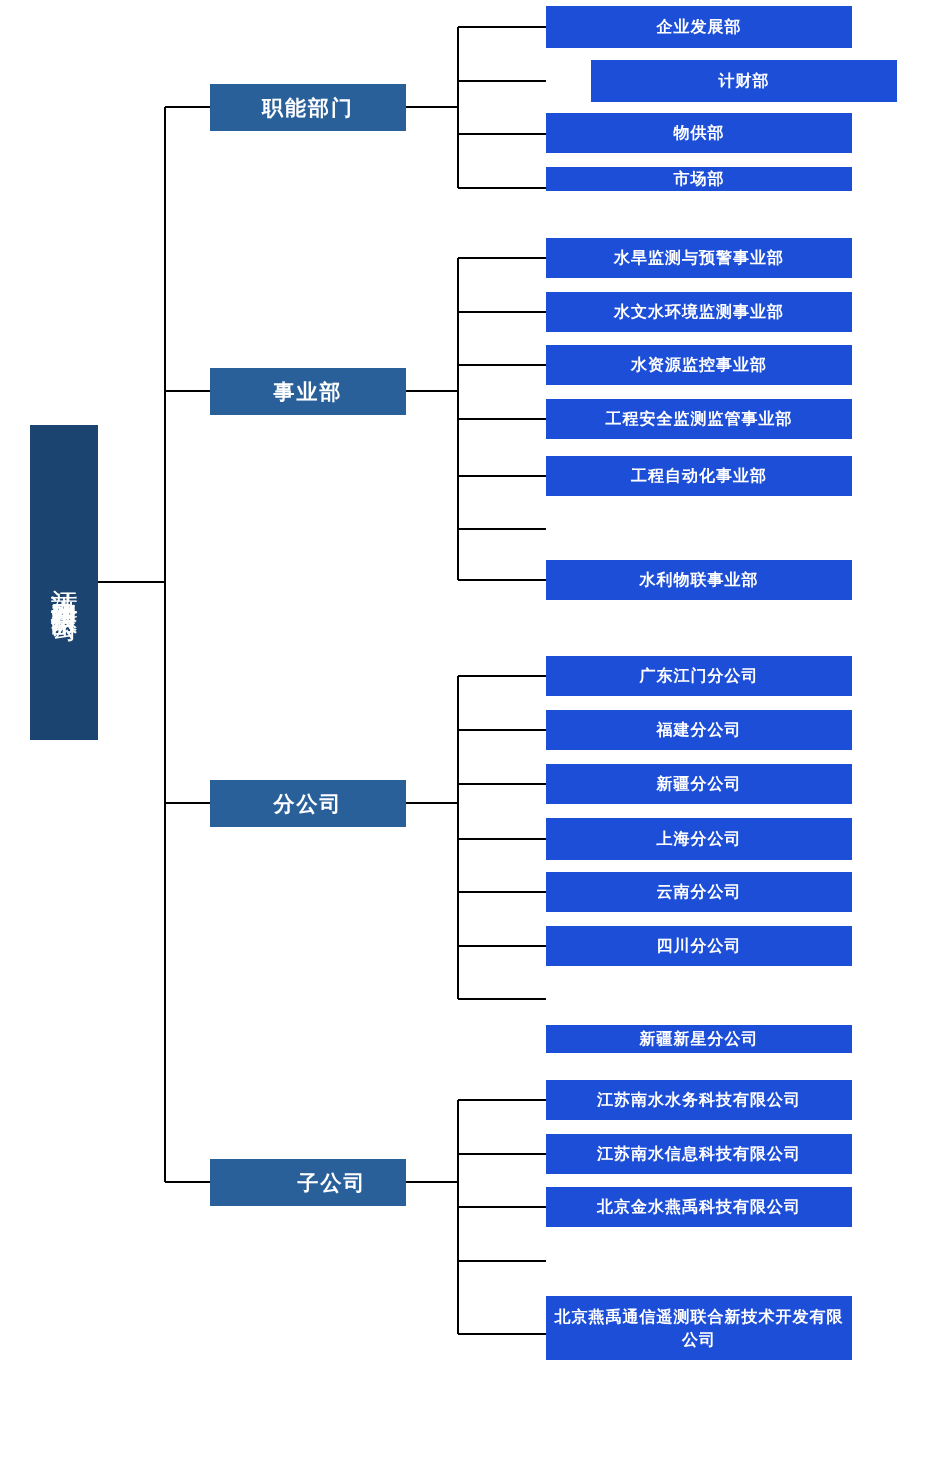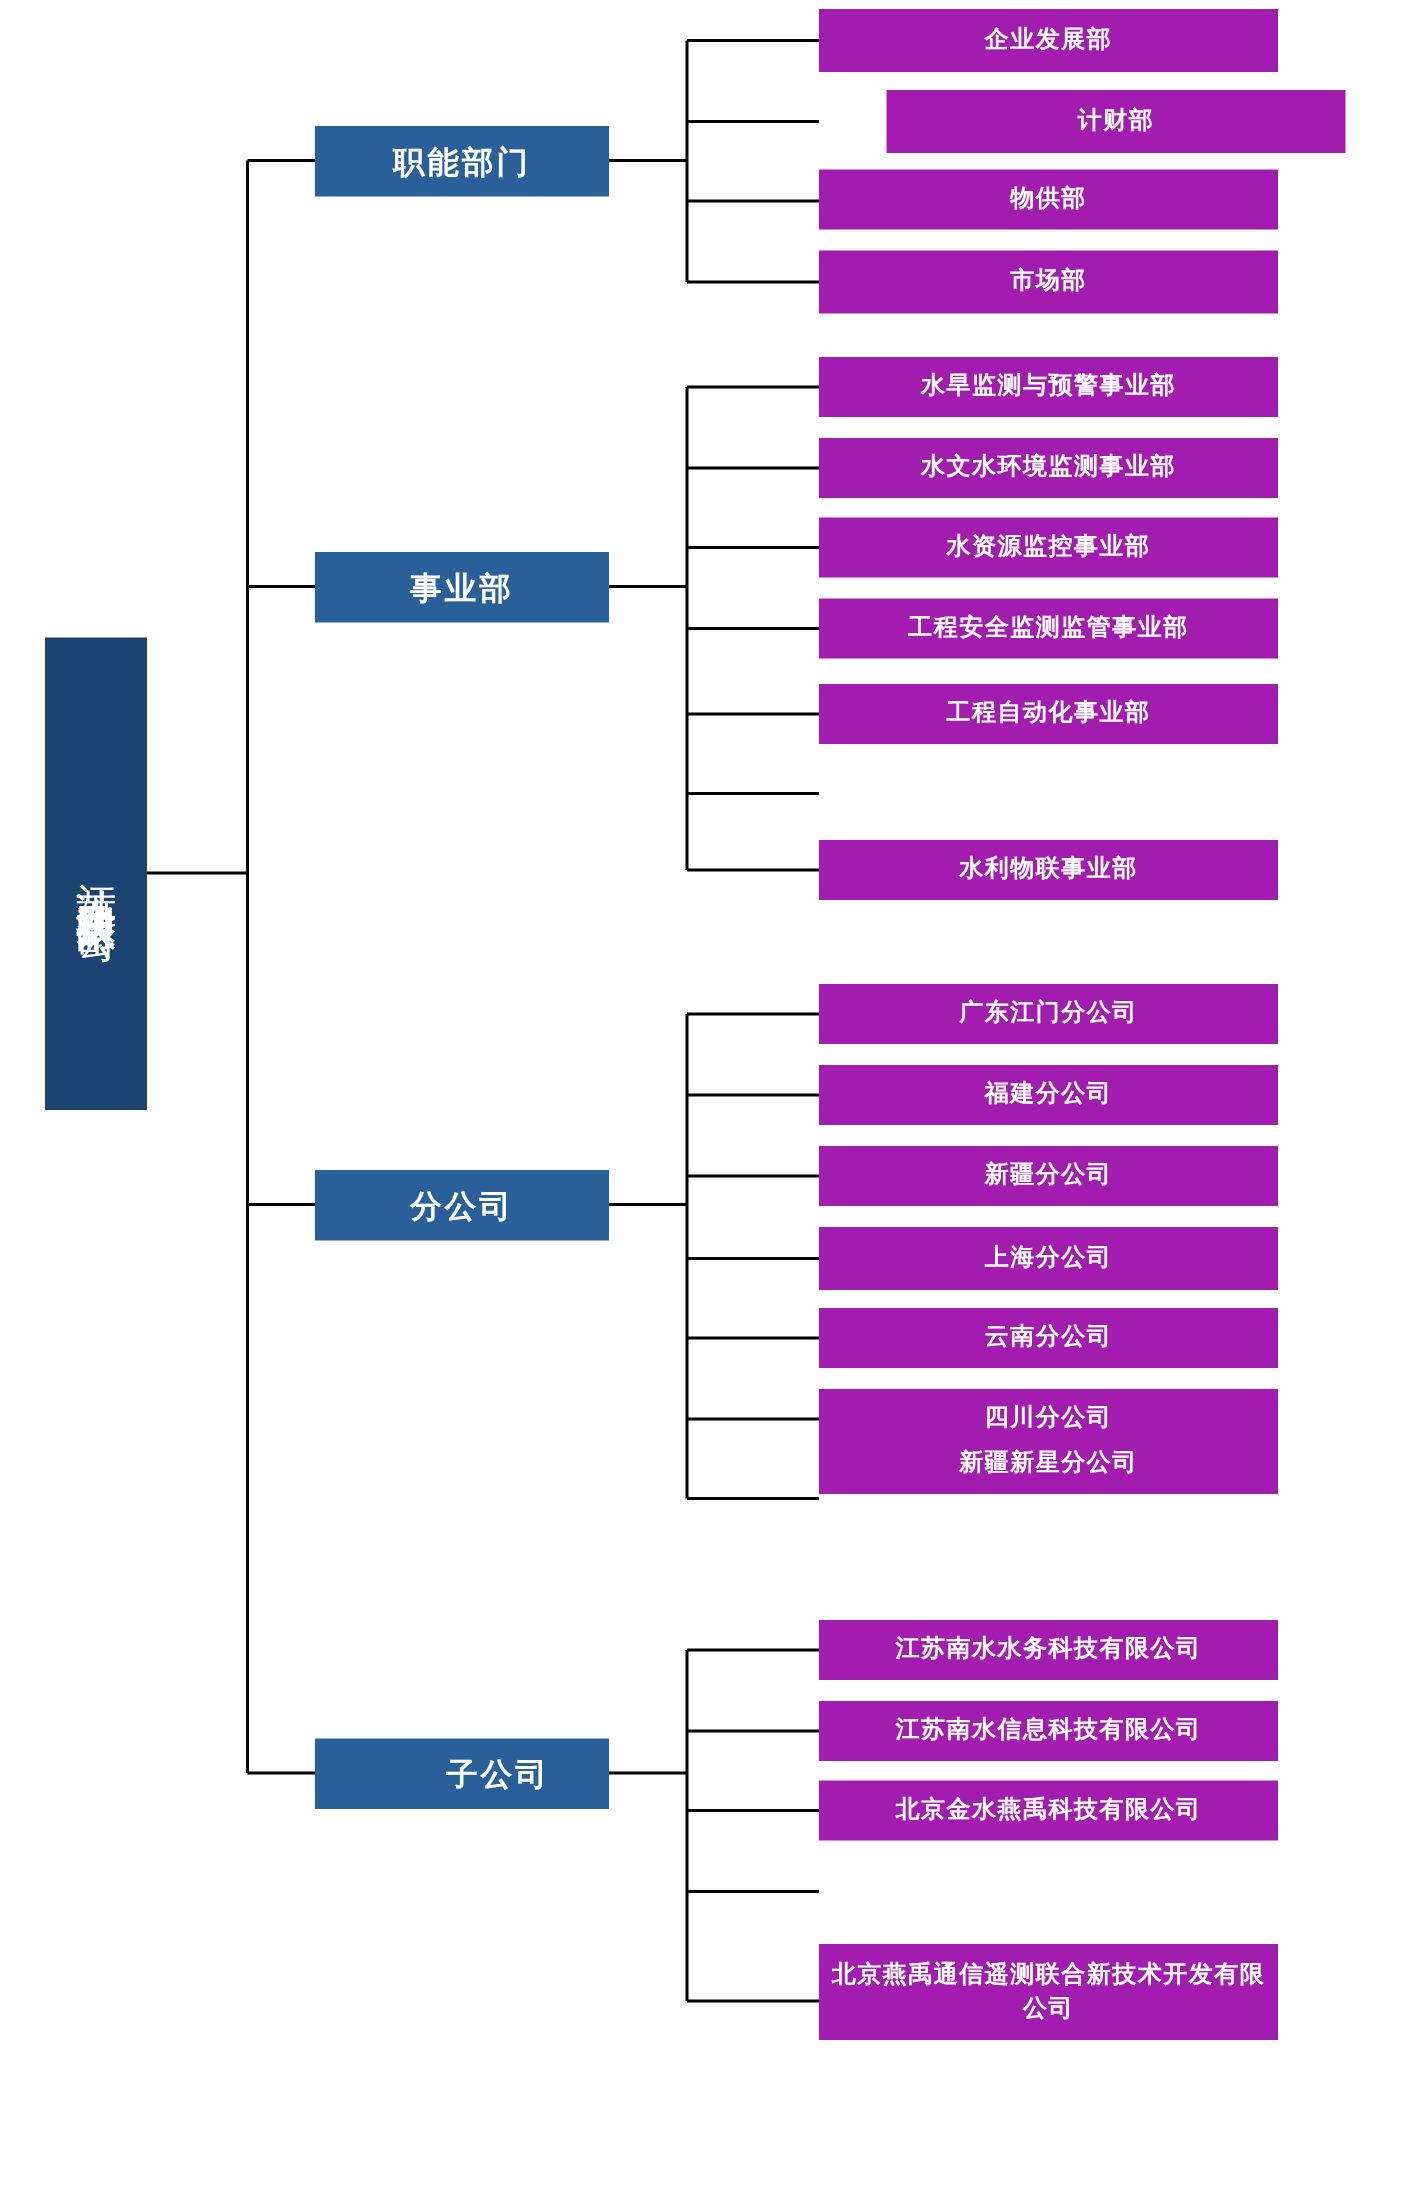--- a/index.html
+++ b/index.html
@@ -70,21 +70,21 @@
     font-weight: bold;
     letter-spacing: 2px;
     box-sizing: border-box;
   }
 
   
   .leaf-box {
     position: absolute;
     left: 546px;
     width: 306px;
-    background: #a21caf;
+    background: #1d4ed8;
     color: #ffffff;
     display: flex;
     align-items: center;
     justify-content: center;
     text-align: center;
     font-size: 16px;
     font-weight: bold;
     letter-spacing: 1px;
     line-height: 1.45;
     box-sizing: border-box;
@@ -116,21 +116,21 @@
     <div class="group-box" style="top: 1159px; padding-left: 48px;">子公司</div>
     <div class="line h" style="left: 406px; top: 1181px; width: 52px;"></div>
     <div class="line v" style="left: 457px; top: 1100px; height: 234px;"></div>
     <div class="line h" style="left: 458px; top: 26px; width: 88px;"></div>
     <div class="leaf-box" style="top: 6px; height: 42px;">企业发展部</div>
     <div class="line h" style="left: 458px; top: 80px; width: 88px;"></div>
     <div class="leaf-box" style="top: 60px; height: 42px; margin-left: 45px;">计财部</div>
     <div class="line h" style="left: 458px; top: 133px; width: 88px;"></div>
     <div class="leaf-box" style="top: 113px; height: 40px;">物供部</div>
     <div class="line h" style="left: 458px; top: 187px; width: 88px;"></div>
-    <div class="leaf-box" style="top: 167px; height: 42px;">市场部</div>
+    <div class="leaf-box" style="top: 167px; height: 24px;">市场部</div>
     <div class="line h" style="left: 458px; top: 257px; width: 88px;"></div>
     <div class="leaf-box" style="top: 238px; height: 40px;">水旱监测与预警事业部</div>
     <div class="line h" style="left: 458px; top: 311px; width: 88px;"></div>
     <div class="leaf-box" style="top: 292px; height: 40px;">水文水环境监测事业部</div>
     <div class="line h" style="left: 458px; top: 364px; width: 88px;"></div>
     <div class="leaf-box" style="top: 345px; height: 40px;">水资源监控事业部</div>
     <div class="line h" style="left: 458px; top: 418px; width: 88px;"></div>
     <div class="leaf-box" style="top: 399px; height: 40px;">工程安全监测监管事业部</div>
     <div class="line h" style="left: 458px; top: 475px; width: 88px;"></div>
     <div class="leaf-box" style="top: 456px; height: 40px;">工程自动化事业部</div>
@@ -143,21 +143,21 @@
     <div class="leaf-box" style="top: 710px; height: 40px;">福建分公司</div>
     <div class="line h" style="left: 458px; top: 783px; width: 88px;"></div>
     <div class="leaf-box" style="top: 764px; height: 40px;">新疆分公司</div>
     <div class="line h" style="left: 458px; top: 838px; width: 88px;"></div>
     <div class="leaf-box" style="top: 818px; height: 42px;">上海分公司</div>
     <div class="line h" style="left: 458px; top: 891px; width: 88px;"></div>
     <div class="leaf-box" style="top: 872px; height: 40px;">云南分公司</div>
     <div class="line h" style="left: 458px; top: 945px; width: 88px;"></div>
     <div class="leaf-box" style="top: 926px; height: 40px;">四川分公司</div>
     <div class="line h" style="left: 458px; top: 998px; width: 88px;"></div>
-    <div class="leaf-box" style="top: 956px; height: 40px;">新疆新星分公司</div>
+    <div class="leaf-box" style="top: 1025px; height: 28px;">新疆新星分公司</div>
     <div class="line h" style="left: 458px; top: 1099px; width: 88px;"></div>
     <div class="leaf-box" style="top: 1080px; height: 40px;">江苏南水水务科技有限公司</div>
     <div class="line h" style="left: 458px; top: 1153px; width: 88px;"></div>
     <div class="leaf-box" style="top: 1134px; height: 40px;">江苏南水信息科技有限公司</div>
     <div class="line h" style="left: 458px; top: 1206px; width: 88px;"></div>
     <div class="leaf-box" style="top: 1187px; height: 40px;">北京金水燕禹科技有限公司</div>
     <div class="line h" style="left: 458px; top: 1260px; width: 88px;"></div>
     <div class="line h" style="left: 458px; top: 1333px; width: 88px;"></div>
     <div class="leaf-box" style="top: 1296px; height: 64px;">北京燕禹通信遥测联合新技术开发有限公司</div>
   </div>

